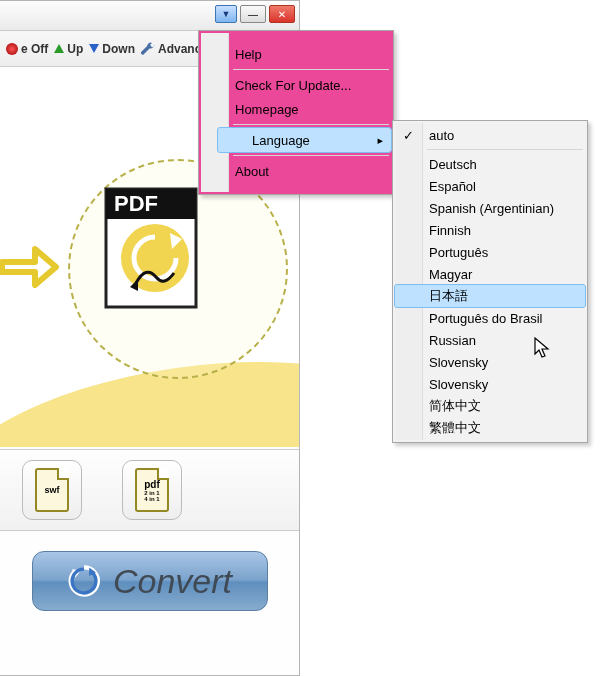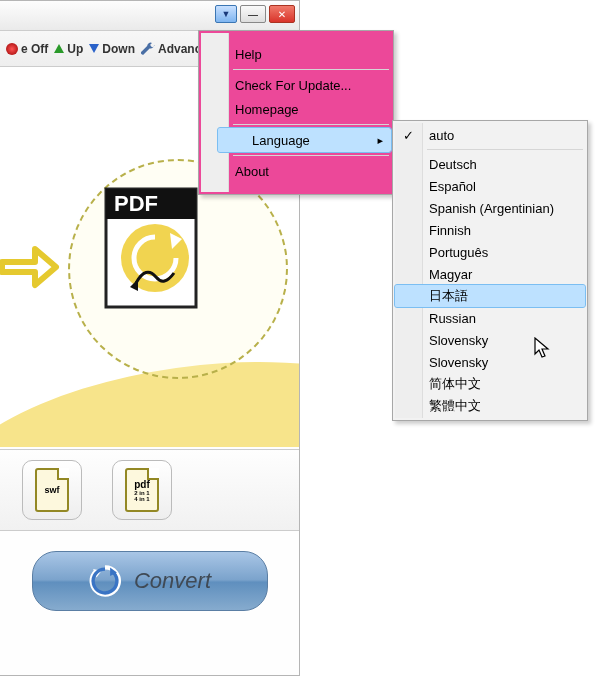--- a/index.html
+++ b/index.html
@@ -18,27 +18,27 @@
   .arrow-up{width:0;height:0;border-left:5px solid transparent;border-right:5px solid transparent;border-bottom:9px solid #2a9a2a;}
   .arrow-dn{width:0;height:0;border-left:5px solid transparent;border-right:5px solid transparent;border-top:9px solid #2a62c9;}
   .wrench{width:14px;height:14px;}
 
   .canvas-area { position:relative; height:380px; background:#fff; overflow:hidden;}
   .big-circle{position:absolute; left:68px; top:92px; width:220px; height:220px; border:2px dashed #b8b04a; border-radius:50%; background:rgba(255,250,200,0.2);}
   .pdf-card{position:absolute; left:100px; top:116px; width:110px; height:130px;}
   .yellow-swoosh{position:absolute; left:-60px; top:300px; width:500px; height:200px; background:#f7e48b; transform:rotate(-8deg); border-radius:50% 50% 0 0;}
   .arrow-ind{position:absolute; left:0; top:170px;}
 
-  .footer-strip { position:absolute; left:0; right:0; top:448px; height:82px; background:linear-gradient(#fefefe,#f1f1f1); border-top:1px solid #ccc; border-bottom:1px solid #ccc; display:flex; align-items:center; gap:30px; padding:4px 22px;}
+  .footer-strip { position:absolute; left:0; right:0; top:448px; height:82px; background:linear-gradient(#fefefe,#f1f1f1); border-top:1px solid #ccc; border-bottom:1px solid #ccc; display:flex; align-items:center; gap:40px; padding:4px 22px;}
   .fmt-btn { width:60px; height:60px; border:1px solid #bbb; border-radius:10px; background:linear-gradient(#fff,#eee); display:flex; align-items:center; justify-content:center;}
   .file-ico{width:34px;height:44px;border:2px solid #938824;border-radius:3px;background:#fdf8dd;display:flex;flex-direction:column;align-items:center;justify-content:center;font-size:9px;font-weight:bold;color:#000;position:relative;}
   .file-ico::before{content:"";position:absolute;top:-2px;right:-2px;width:10px;height:10px;background:#fff;border-left:2px solid #938824;border-bottom:2px solid #938824;}
 
   .convert-area { position:absolute; left:0; right:0; top:550px; display:flex; justify-content:center;}
-  .convert-btn { width:236px; height:60px; border-radius:24px; background:linear-gradient(#a9c6e6,#7ba3cc 48%,#5f8fbe 52%,#86abce); border:1px solid #5a7ea4; display:flex; align-items:center; justify-content:center; gap:12px; color:#404a55; font-size:22px; font-style:italic; font-family:"Segoe UI","Trebuchet MS",sans-serif;}
+  .convert-btn { width:236px; height:60px; border-radius:12px; background:linear-gradient(#a9c6e6,#7ba3cc 48%,#5f8fbe 52%,#86abce); border:1px solid #5a7ea4; display:flex; align-items:center; justify-content:center; gap:12px; color:#404a55; font-size:34px; font-style:italic; font-family:"Segoe UI","Trebuchet MS",sans-serif;}
   .spin-ico{width:34px;height:34px;}
 
   
   .menu { position:absolute; left:198px; top:30px; width:196px; background:#ec4899; border:1px solid #a7a7a7; box-shadow:3px 3px 4px rgba(0,0,0,.2); padding:11px 2px;}
   .menu-gutter { position:absolute; left:2px; top:2px; bottom:2px; width:28px; background:#eee; border-right:1px solid #ddd;}
   .menu-item { position:relative; height:24px; display:flex; align-items:center; padding-left:34px; padding-right:18px; font-size:13px; color:#000;}
   .menu-item.has-sub::after{content:"▸"; position:absolute; right:8px; font-size:11px;}
   .menu-item.hl { background:#bde1ff; outline:1px solid #7bbef2; border-radius:2px;margin-left:17px;}
   .menu-sep{border:none;border-top:1px solid #d6d6d6;margin:3px 2px 3px 32px;}
 
@@ -174,20 +174,23 @@
     <div class="sub-item">
       <span>Português</span>
     </div>
     <div class="sub-item">
       <span>Magyar</span>
     </div>
     <div class="sub-item hl">
       <span>日本語</span>
     </div>
     <div class="sub-item">
+      <span>Português do Brasil</span>
+    </div>
+    <div class="sub-item">
       <span>Russian</span>
     </div>
     <div class="sub-item">
       <span>Slovensky</span>
     </div>
     <div class="sub-item">
       <span>Slovensky</span>
     </div>
     <div class="sub-item">
       <span>简体中文</span>

